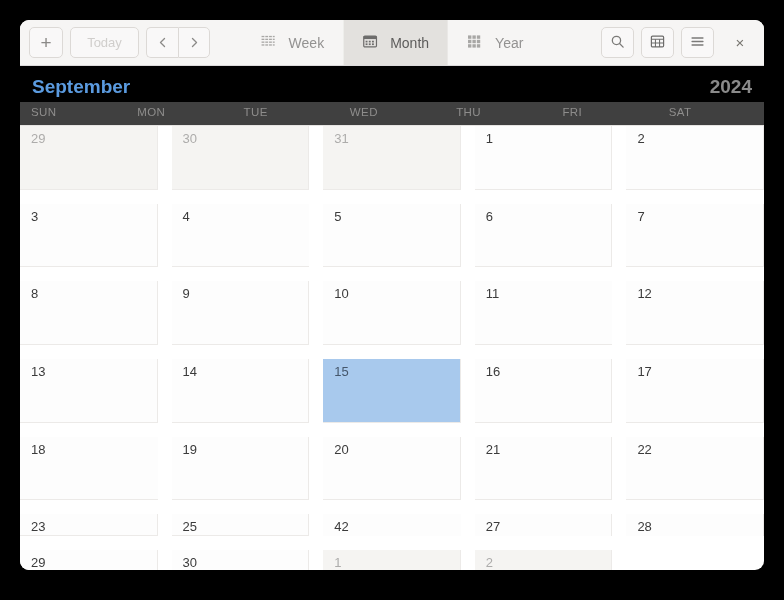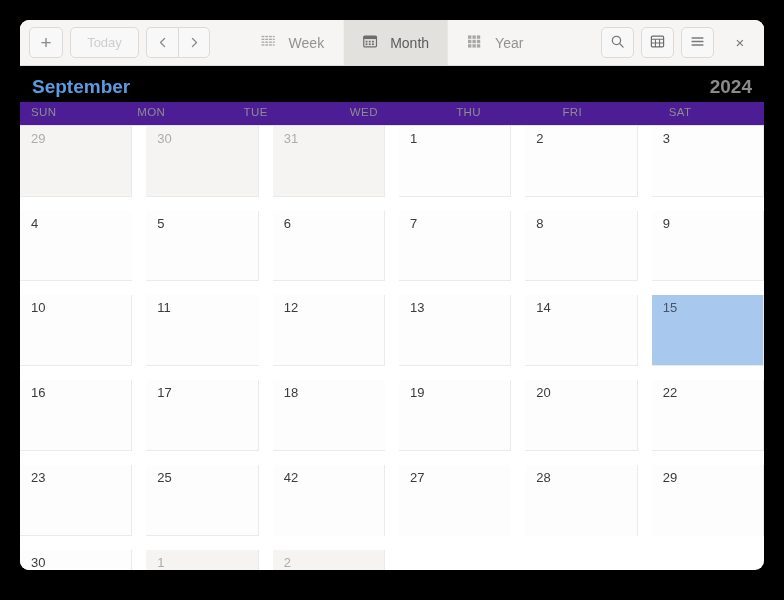--- a/index.html
+++ b/index.html
@@ -164,36 +164,36 @@
     margin-left: auto;
     font-size: 19px;
     color: #8a8a8a;
     font-weight: 600;
   }
 
   
   .weekdays {
     display: grid;
     grid-template-columns: repeat(7, 1fr);
-    background: #4c1d95;
+    background: #404040;
     padding-left: 0;
   }
   .weekday {
     font-size: 11.5px;
     color: #8e8d8c;
     letter-spacing: 0.4px;
     padding: 4px 0 7px 11px;
     box-sizing: border-box;
   }
 
   
   .monthgrid {
     flex: 1;
     display: grid;
-    grid-template-columns: repeat(6, 1fr);
+    grid-template-columns: repeat(5, 1fr);
     grid-template-rows: repeat(5, 1fr);
     border-top: 1px solid #e6e4e2;
     gap: 14px;
   }
   .daycell {
     border-right: 1px solid #eceae8;
     border-bottom: 1px solid #eceae8;
     background: #fdfdfd;
     padding: 6px 0 0 11px;
     box-sizing: border-box;
@@ -437,20 +437,23 @@
       <div class="daycell">
         <div class="daynum">18</div>
       </div>
       <div class="daycell">
         <div class="daynum">19</div>
       </div>
       <div class="daycell">
         <div class="daynum">20</div>
       </div>
       <div class="daycell">
+        <div class="daynum">21</div>
+      </div>
+      <div class="daycell">
         <div class="daynum">22</div>
       </div>
       <div class="daycell">
         <div class="daynum">23</div>
       </div>
       <div class="daycell">
         <div class="daynum">25</div>
       </div>
       <div class="daycell">
         <div class="daynum">42</div>

